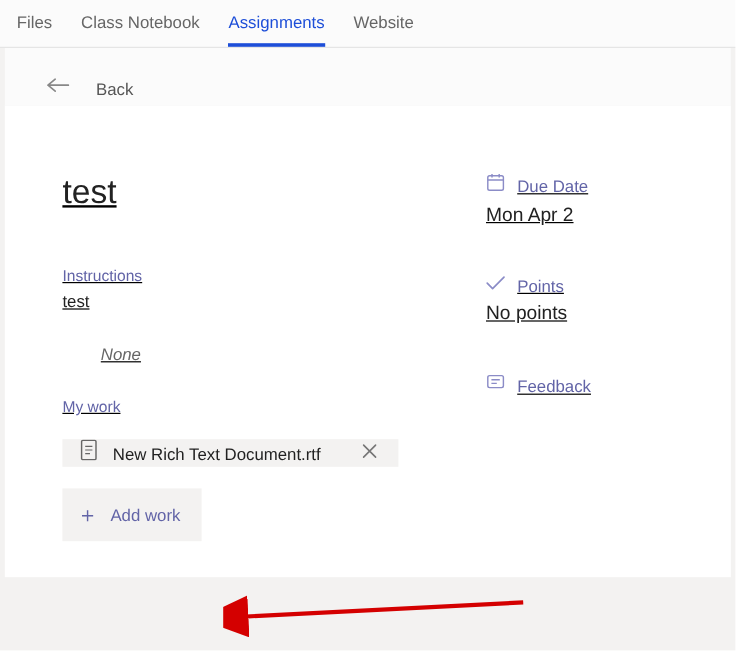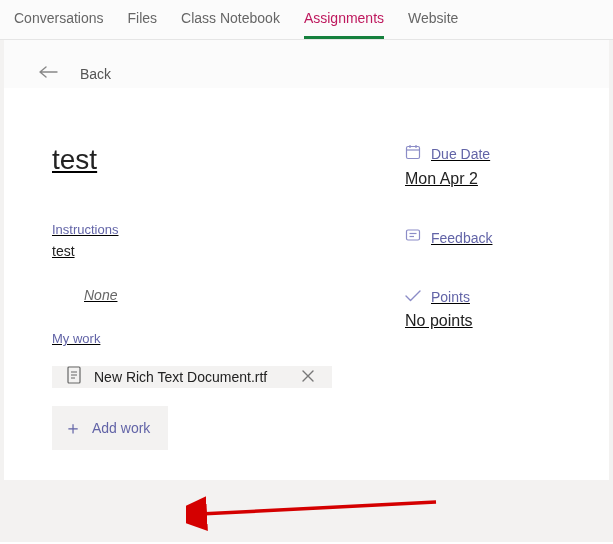--- a/index.html
+++ b/index.html
@@ -19,22 +19,22 @@
       background: #fbfbfb;
     }
     .tab {
       font-size: 14px;
       color: #666;
       padding-bottom: 10px;
       cursor: pointer;
       border-bottom: 3px solid transparent;
     }
     .tab.active {
-      color: #be185d;
-      border-bottom: 3px solid #15803d;
+      color: #1d4ed8;
+      border-bottom: 3px solid #1d4ed8;
     }
     .page {
       padding: 0;
       background: #f3f2f1;
       height: calc(100% - 42px);
     }
     .back-row {
       display: flex;
       align-items: flex-end;
       gap: 22px;
@@ -116,21 +116,20 @@
       position: absolute;
       left: 186px;
       top: 488px;
       pointer-events: none;
     }
   </style>
 </head>
 <body>
 
 <div class="tabs">
-  <div class="tab">Conversations</div>
   <div class="tab">Files</div>
   <div class="tab">Class Notebook</div>
   <div class="tab active">Assignments</div>
   <div class="tab">Website</div>
 </div>
 
 <div class="page">
 
   <div class="back-row">
     <span class="back-arrow">
@@ -187,41 +186,41 @@
               </svg>
           </span>
           <span class="side-label">Due Date</span>
         </div>
         <div class="side-value">Mon Apr 2</div>
       </div>
 
       <div class="side-item">
         <div class="side-label-row">
           <span class="side-icon">
+            <svg width="16" height="12" viewBox="0 0 16 12">
+                <path d="M1 6 L5.5 10.5 L15 1" stroke="#8b8cc7" stroke-width="1.4" fill="none" stroke-linecap="round" stroke-linejoin="round"></path>
+              </svg>
+          </span>
+          <span class="side-label">Points</span>
+        </div>
+        <div class="side-value">No points</div>
+      </div>
+
+      <div class="side-item">
+        <div class="side-label-row">
+          <span class="side-icon">
             <svg width="16" height="16" viewBox="0 0 16 16">
                 <rect x="1.5" y="2" width="13" height="10" rx="1.5" stroke="#8b8cc7" stroke-width="1.2" fill="none"></rect>
                 <line x1="4.5" y1="5.5" x2="11.5" y2="5.5" stroke="#8b8cc7" stroke-width="1.2"></line>
                 <line x1="4.5" y1="8.5" x2="9" y2="8.5" stroke="#8b8cc7" stroke-width="1.2"></line>
               </svg>
           </span>
           <span class="side-label">Feedback</span>
         </div>
       </div>
-
-      <div class="side-item">
-        <div class="side-label-row">
-          <span class="side-icon">
-            <svg width="16" height="12" viewBox="0 0 16 12">
-                <path d="M1 6 L5.5 10.5 L15 1" stroke="#8b8cc7" stroke-width="1.4" fill="none" stroke-linecap="round" stroke-linejoin="round"></path>
-              </svg>
-          </span>
-          <span class="side-label">Points</span>
-        </div>
-        <div class="side-value">No points</div>
-      </div>
     </div>
   </div>
 </div>
 
 <svg class="arrow-annotation" width="260" height="44">
   <defs>
     <marker id="ahead" markerWidth="12" markerHeight="10" refX="2" refY="5" orient="auto">
       <polygon points="0,0 12,5 0,10" fill="#d40000"></polygon>
     </marker>
   </defs>

